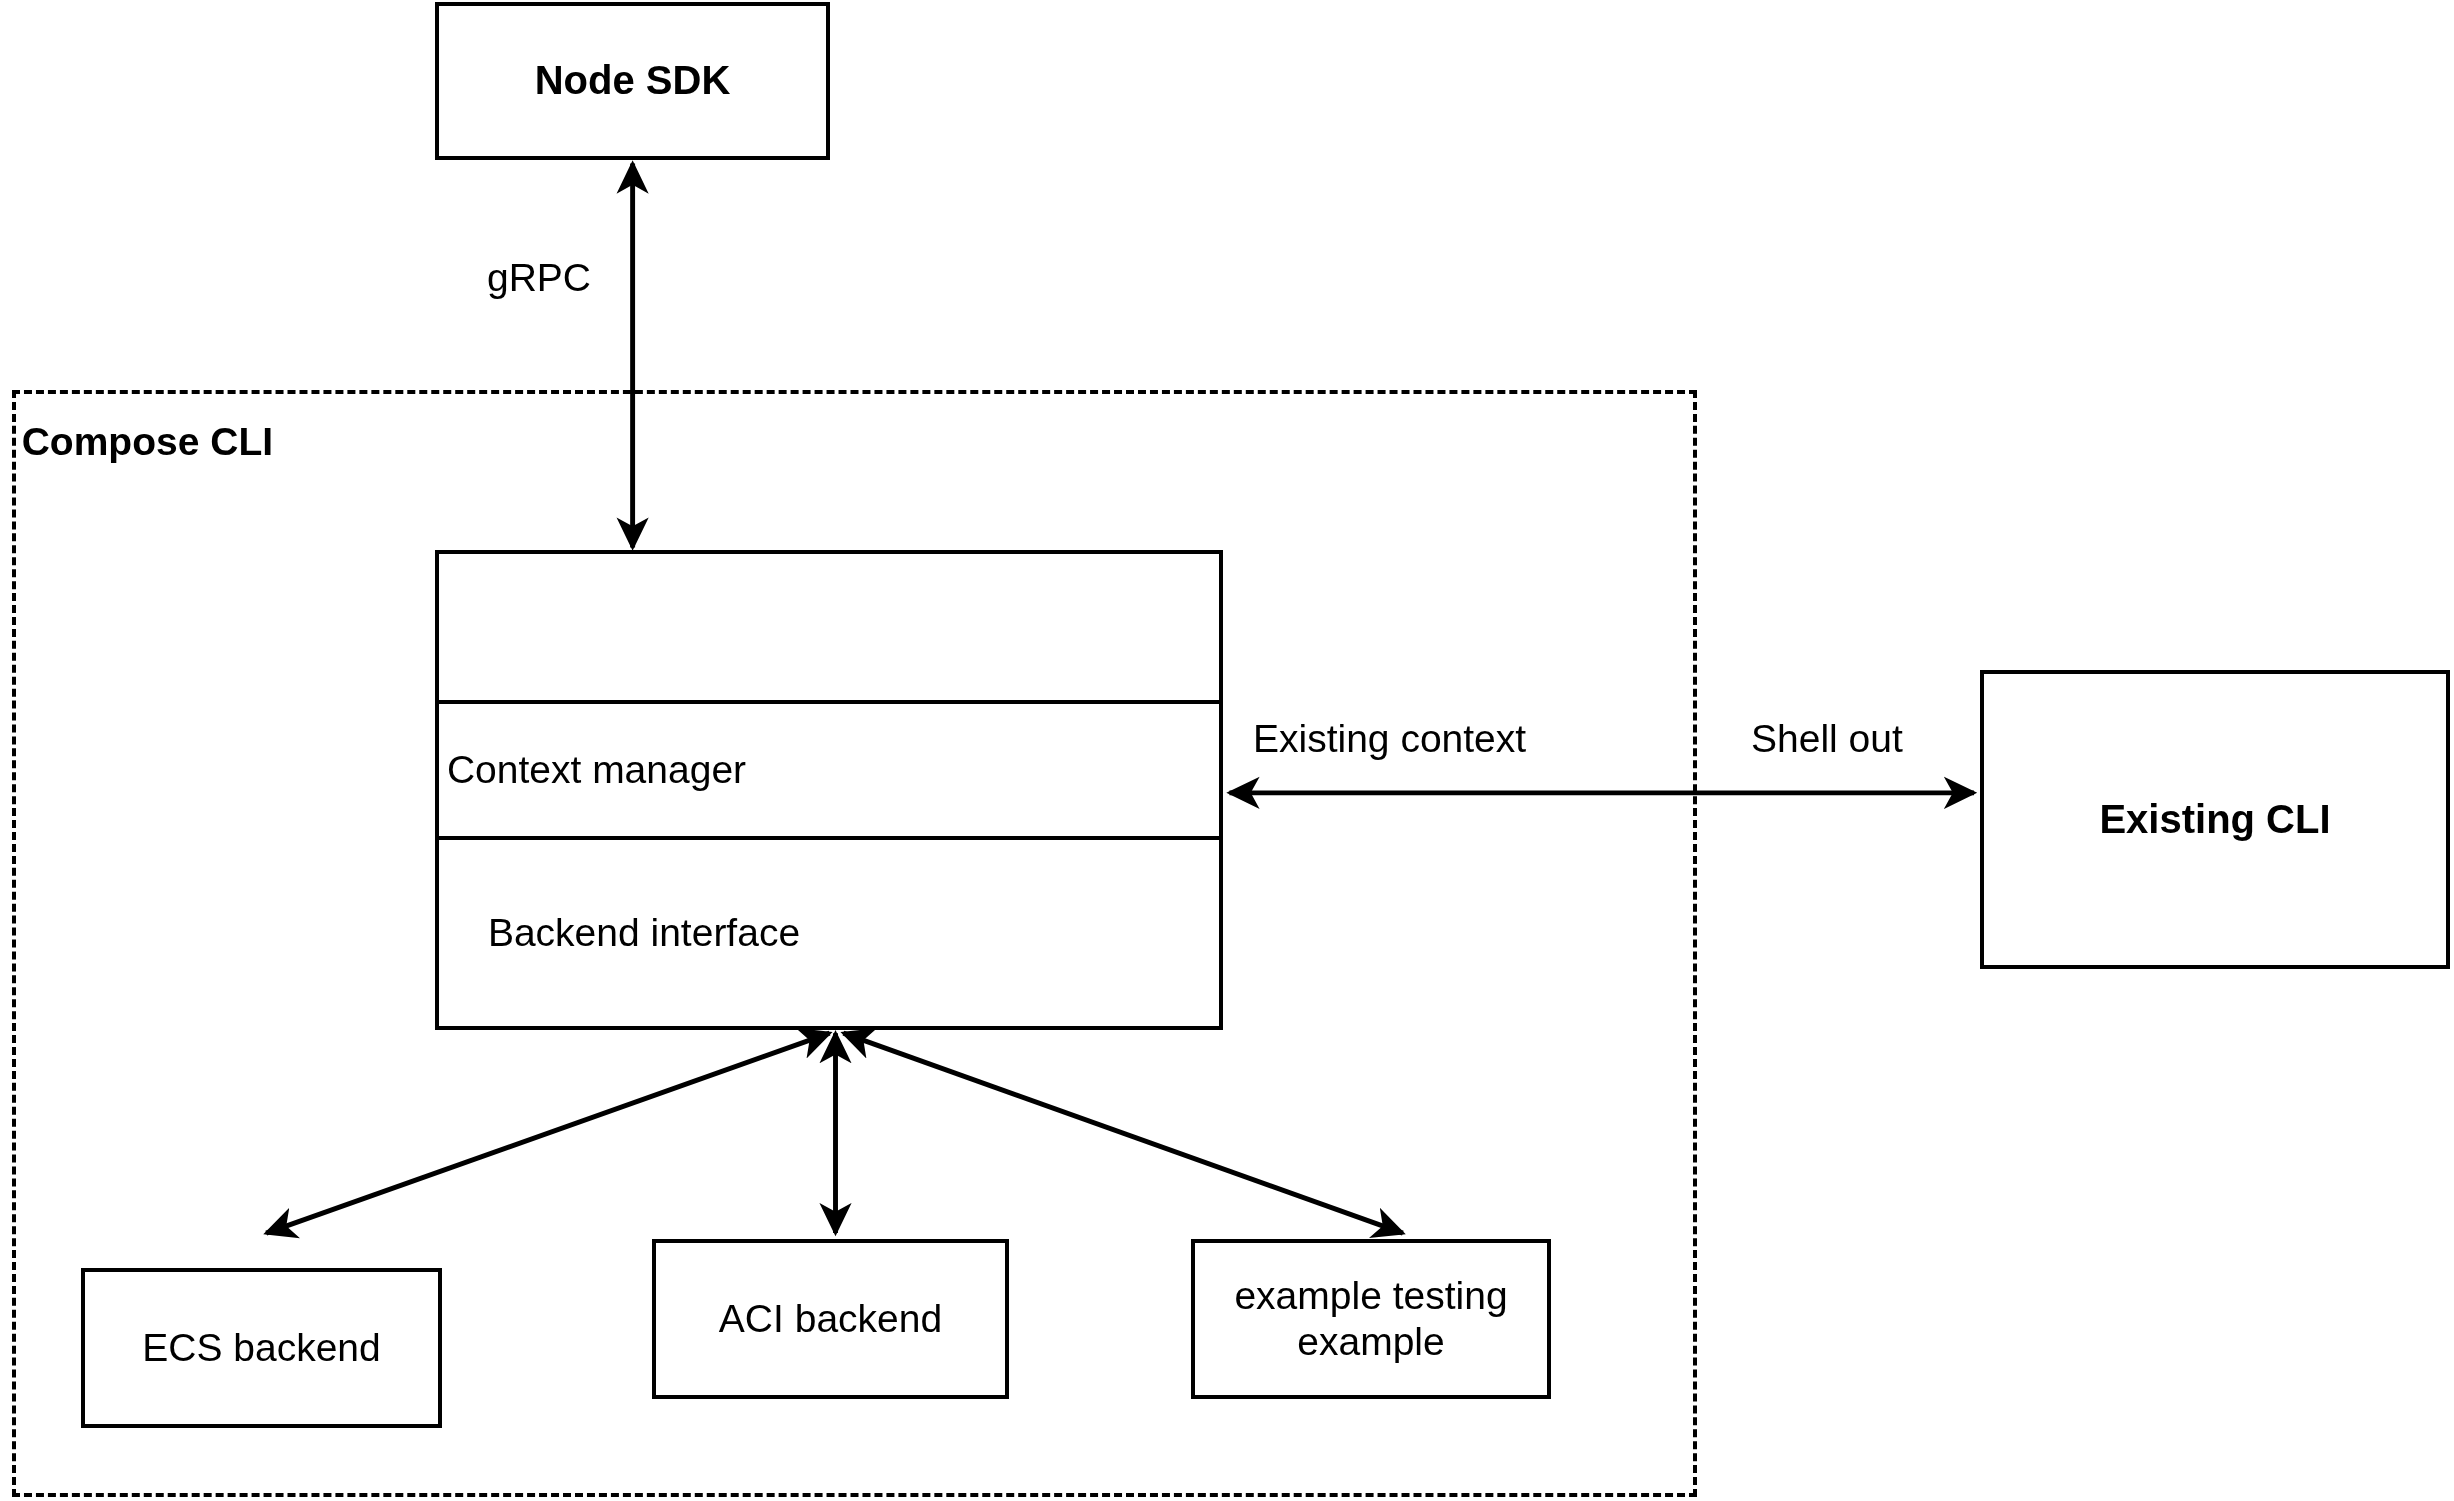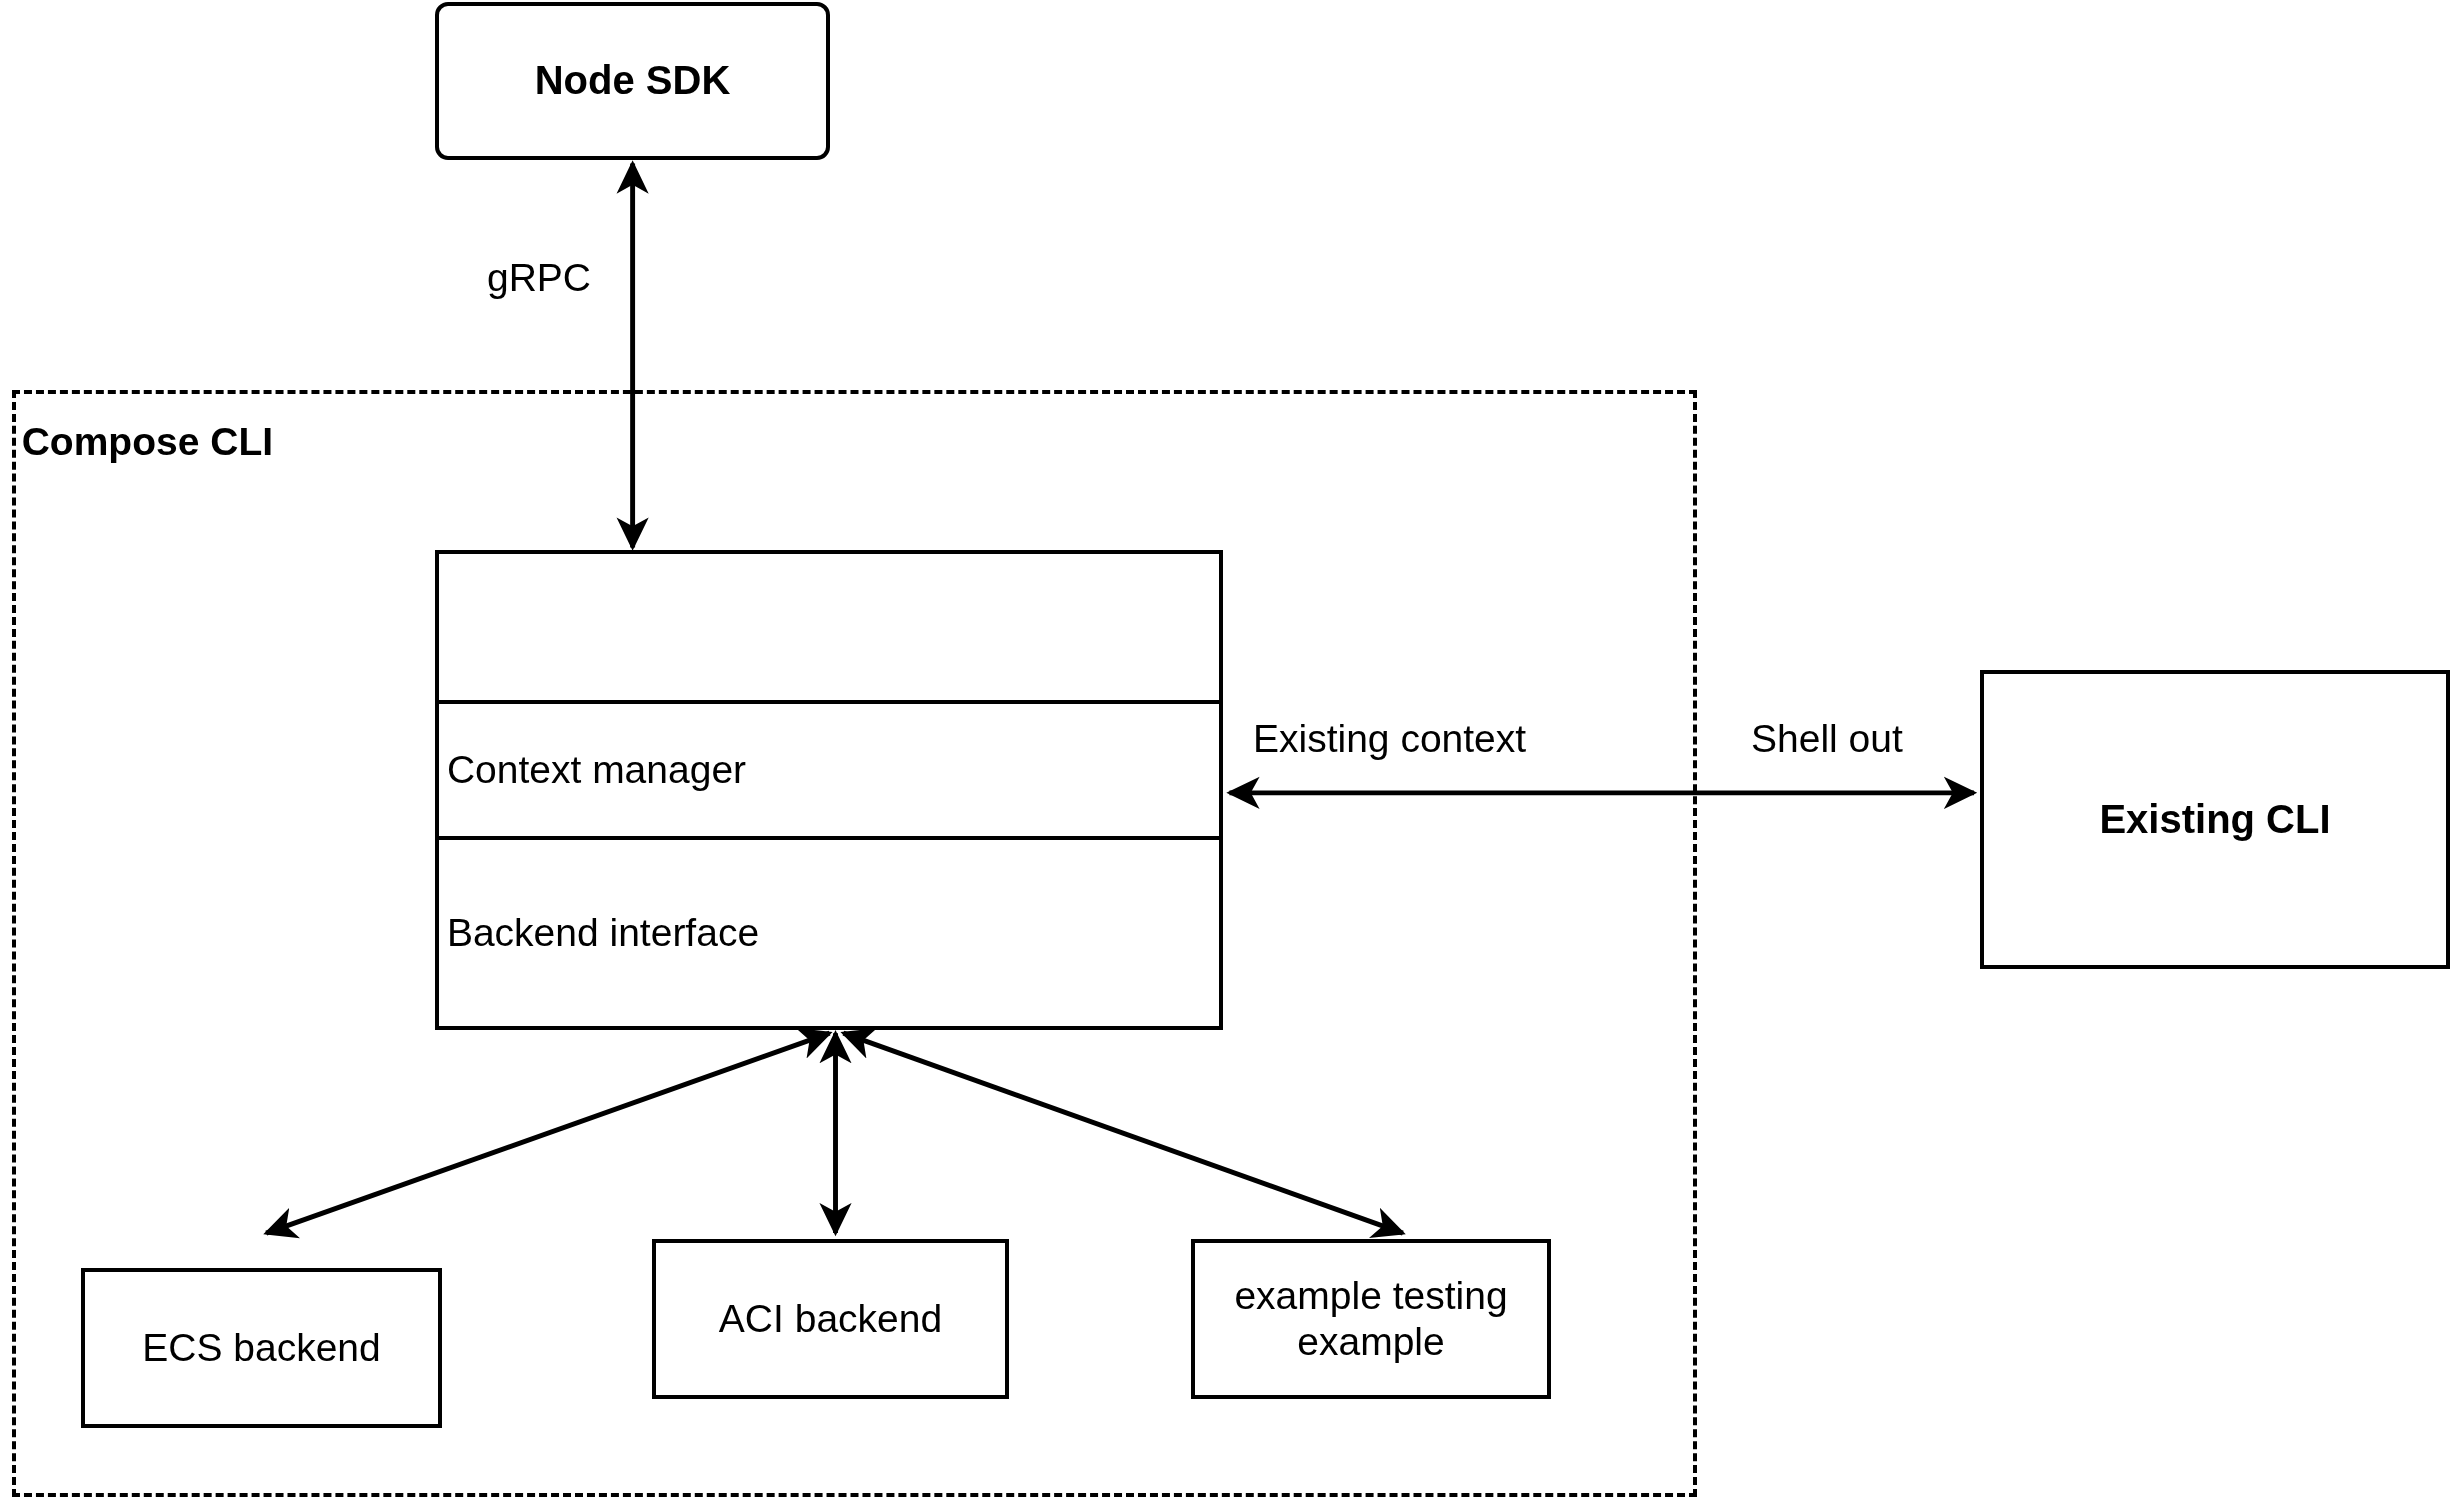--- a/index.html
+++ b/index.html
@@ -42,21 +42,20 @@
     padding: 0 7.9px;
     box-sizing: border-box;
   }
   .bold { font-weight: bold; }
 
   
   #node-sdk {
     left: 435px; top: 2px;
     width: 395px; height: 158px;
     font-size: 40px;
-    border-radius: 13px;
   }
 
   
   #compose-group {
     position: absolute;
     left: 11.8px; top: 390px;
     width: 1685px; height: 1107px;
     box-sizing: border-box;
     border: 4.9px dashed #000000;
     background: transparent;
@@ -101,20 +100,21 @@
     justify-content: center;
     box-sizing: border-box;
   }
   #cell-api { border-right: 4.9px solid #000000; }
   #row-context {
     height: 136px;
     border-bottom: 4.9px solid #000000;
   }
   #row-backend {
     flex: 1 1 auto;
+    padding-left: 41px;
   }
 
   
   #ecs-backend {
     left: 81px; top: 1239px;
     width: 361px; height: 160px;
     font-size: 39px;
     margin-top: 29px;
   }
   #aci-backend {

